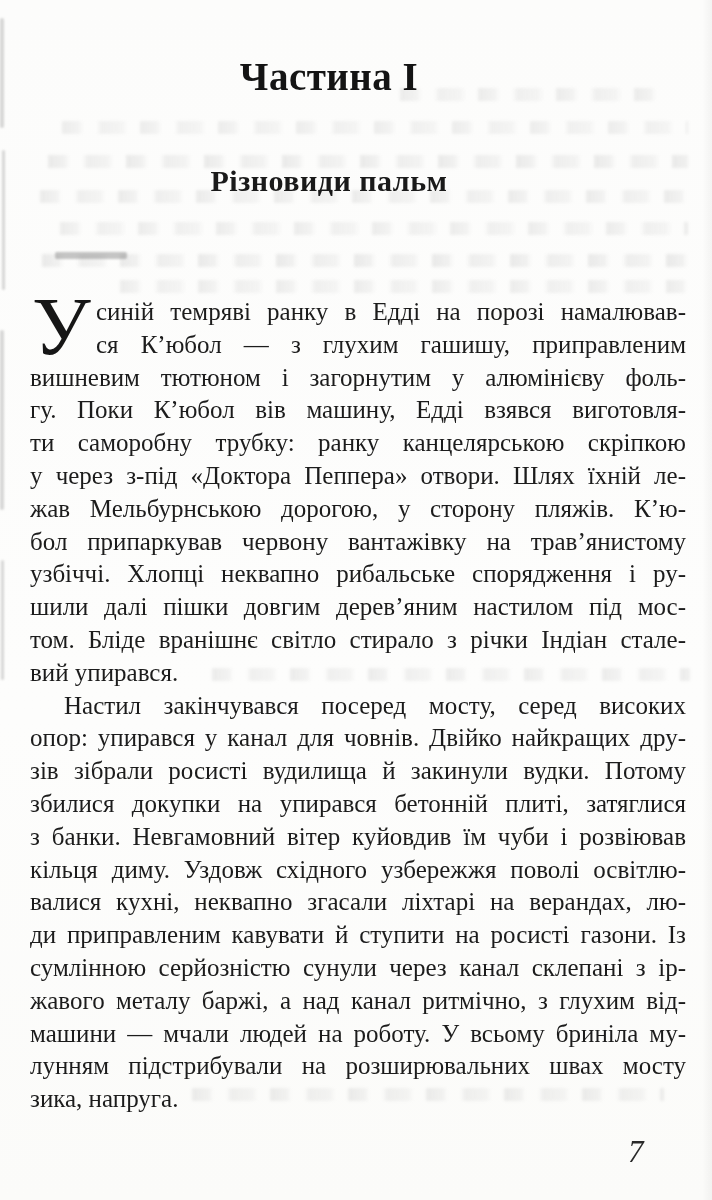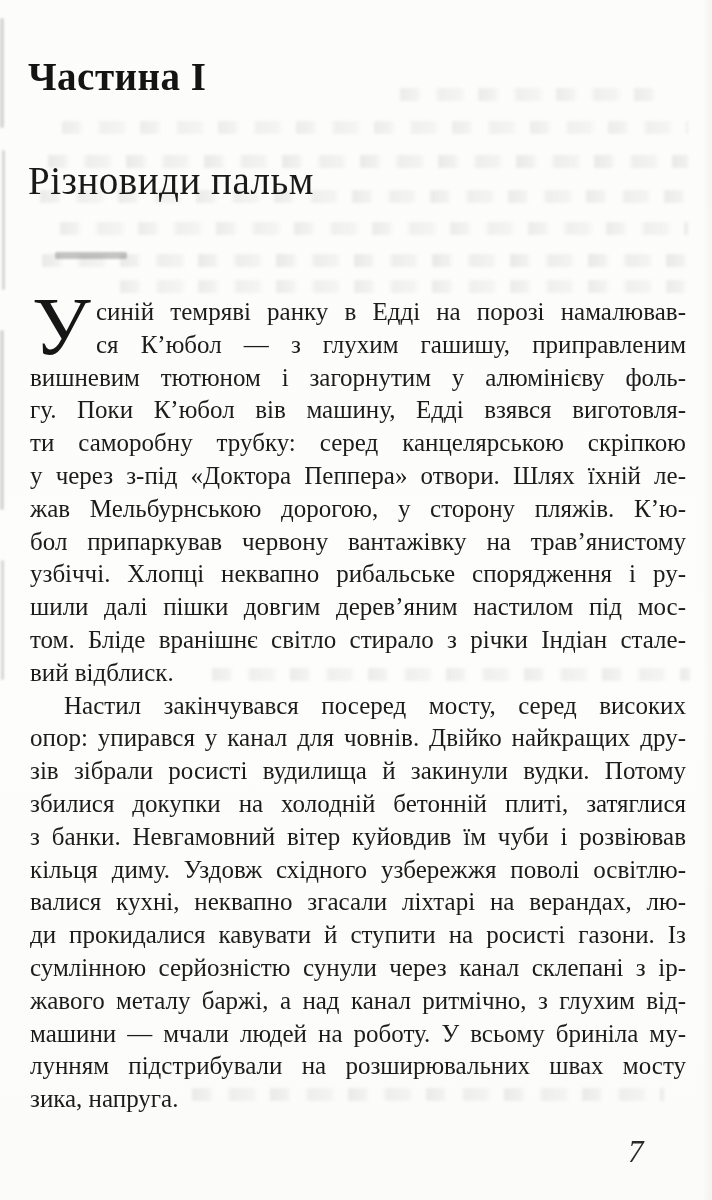--- a/index.html
+++ b/index.html
@@ -6,23 +6,23 @@
   .page {
     position:relative; width:712px; height:1200px; margin:0 auto;
     background:linear-gradient(180deg,#fcfcfb 0%, #fdfdfc 60%, #fbfbf9 100%);
     overflow:hidden; color:#1d1d1d;
     font-family:"Liberation Serif","DejaVu Serif",serif;
   }
   
   .edge-shade-right { position:absolute; right:0; top:0; width:10px; height:100%;
     background:linear-gradient(90deg, rgba(0,0,0,0) 0%, rgba(0,0,0,0.035) 100%); }
 
-  .headings { position:absolute; left:28px; width:634px; }
+  .headings { position:absolute; left:12px; width:634px; text-align:center; }
   .part-title   { top:54px;  font-size:39px; font-weight:bold; line-height:46px; letter-spacing:0.5px; color:#141414; }
-  .chapter-title{ top:154px; font-size:39px; font-weight:normal; line-height:54px; letter-spacing:0.5px; color:#1a1a1a; }
+  .chapter-title{ top:154px; font-size:30px; font-weight:bold; line-height:54px; letter-spacing:0.5px; color:#1a1a1a; }
 
   .body-text { position:absolute; left:30px; top:296px; width:656px;
     font-size:25px; line-height:32.8px; color:#1c1c1c; }
   .line { text-align:justify; text-align-last:justify; height:32.8px; overflow:hidden; }
   .line.last { text-align-last:left; }
   .line.indent { padding-left:34px; }
   .line.after-dropcap { padding-left:66px; }
   .dropcap { position:absolute; left:2px; top:-5px; width:64px;
     font-size:83px; line-height:70px; font-weight:normal; color:#161616; }
 
@@ -68,39 +68,39 @@
   <div class="headings chapter-title">Різновиди пальм</div>
 
   <div class="body-text">
     <span class="dropcap">У</span>
 
     <div>
       <div class="line after-dropcap">синій темряві ранку в Едді на порозі намалював-</div>
       <div class="line after-dropcap">ся К’юбол — з глухим гашишу, приправленим</div>
       <div class="line">вишневим тютюном і загорнутим у алюмінієву фоль-</div>
       <div class="line">гу. Поки К’юбол вів машину, Едді взявся виготовля-</div>
-      <div class="line">ти саморобну трубку: серед канцелярською скріпкою</div>
+      <div class="line">ти саморобну трубку: ранку канцелярською скріпкою</div>
       <div class="line">у через з-під «Доктора Пеппера» отвори. Шлях їхній ле-</div>
       <div class="line">жав Мельбурнською дорогою, у сторону пляжів. К’ю-</div>
       <div class="line">бол припаркував червону вантажівку на трав’янистому</div>
       <div class="line">узбіччі. Хлопці неквапно рибальське спорядження і ру-</div>
       <div class="line">шили далі пішки довгим дерев’яним настилом під мос-</div>
       <div class="line">том. Бліде вранішнє світло стирало з річки Індіан стале-</div>
-      <div class="line last">вий відблиск.</div>
+      <div class="line last">вий упирався.</div>
     </div>
 
     <div>
       <div class="line indent">Настил закінчувався посеред мосту, серед високих</div>
       <div class="line">опор: упирався у канал для човнів. Двійко найкращих дру-</div>
       <div class="line">зів зібрали росисті вудилища й закинули вудки. Потому</div>
-      <div class="line">збилися докупки на холодній бетонній плиті, затяглися</div>
+      <div class="line">збилися докупки на упирався бетонній плиті, затяглися</div>
       <div class="line">з банки. Невгамовний вітер куйовдив їм чуби і розвіював</div>
       <div class="line">кільця диму. Уздовж східного узбережжя поволі освітлю-</div>
       <div class="line">валися кухні, неквапно згасали ліхтарі на верандах, лю-</div>
-      <div class="line">ди прокидалися кавувати й ступити на росисті газони. Із</div>
+      <div class="line">ди приправленим кавувати й ступити на росисті газони. Із</div>
       <div class="line">сумлінною серйозністю сунули через канал склепані з ір-</div>
       <div class="line">жавого металу баржі, а над канал ритмічно, з глухим від-</div>
       <div class="line">машини — мчали людей на роботу. У всьому бриніла му-</div>
       <div class="line">лунням підстрибували на розширювальних швах мосту</div>
       <div class="line last">зика, напруга.</div>
     </div>
   </div>
 
   <div class="folio">7</div>
 

